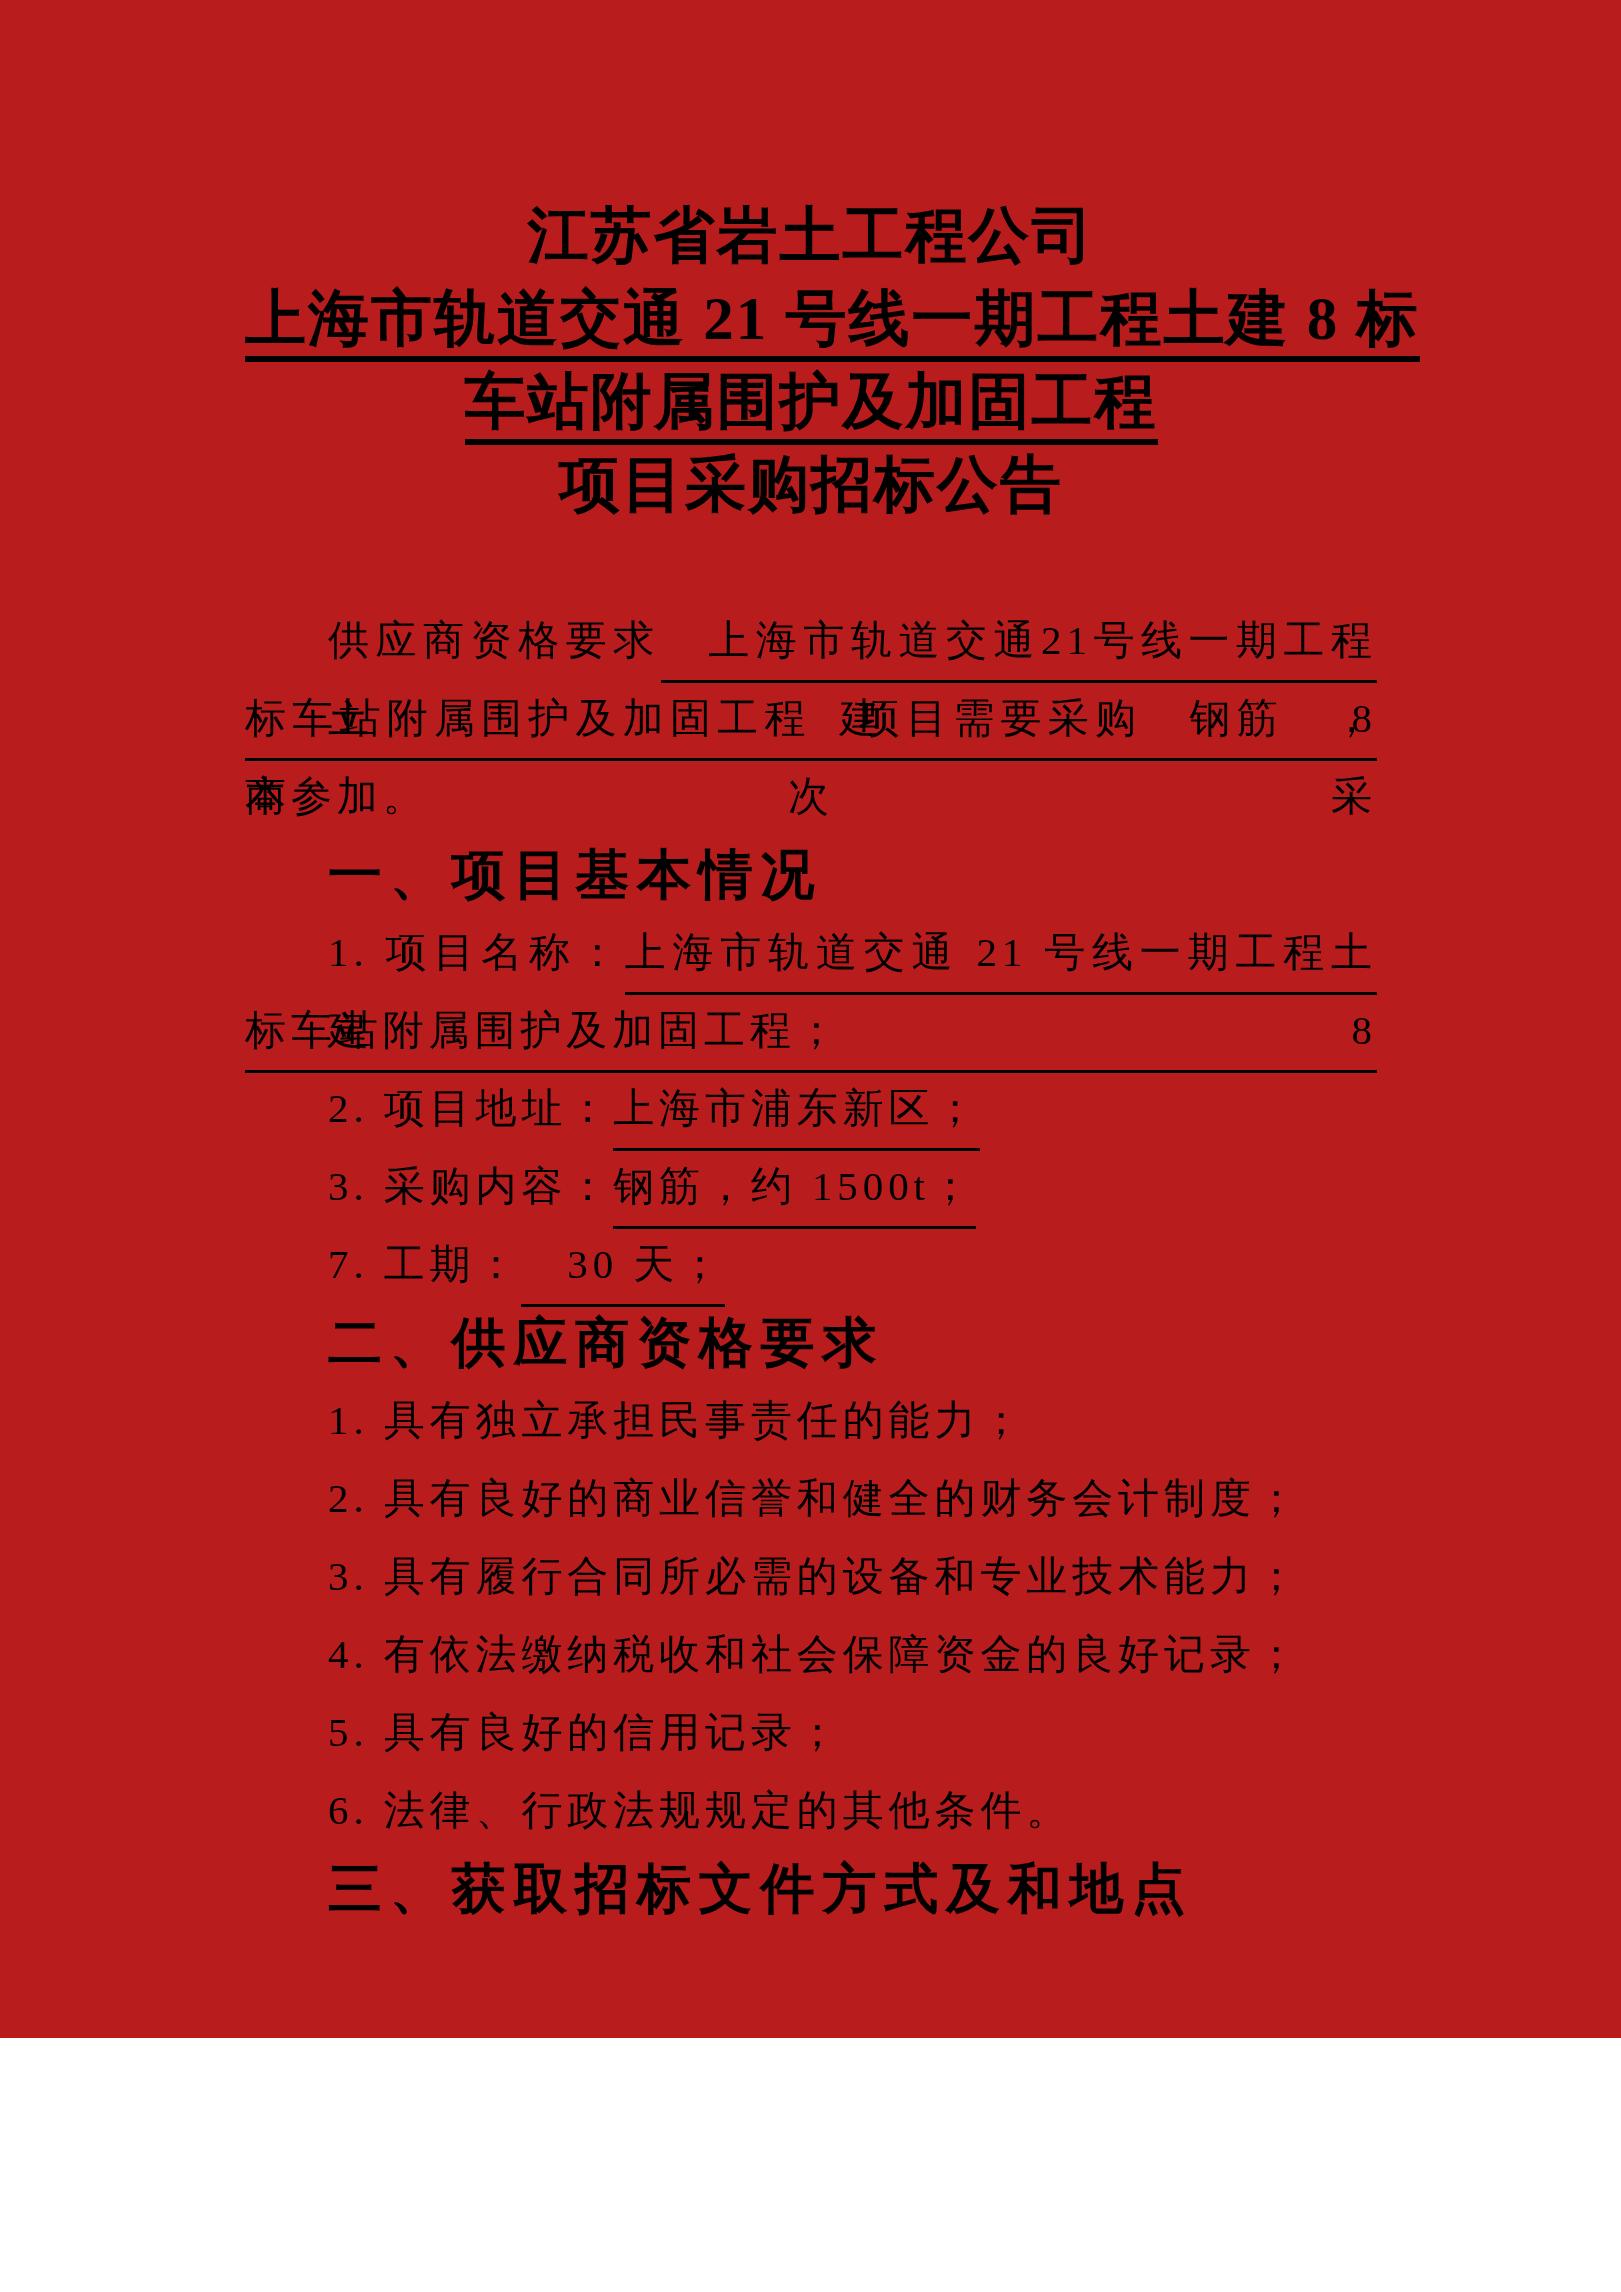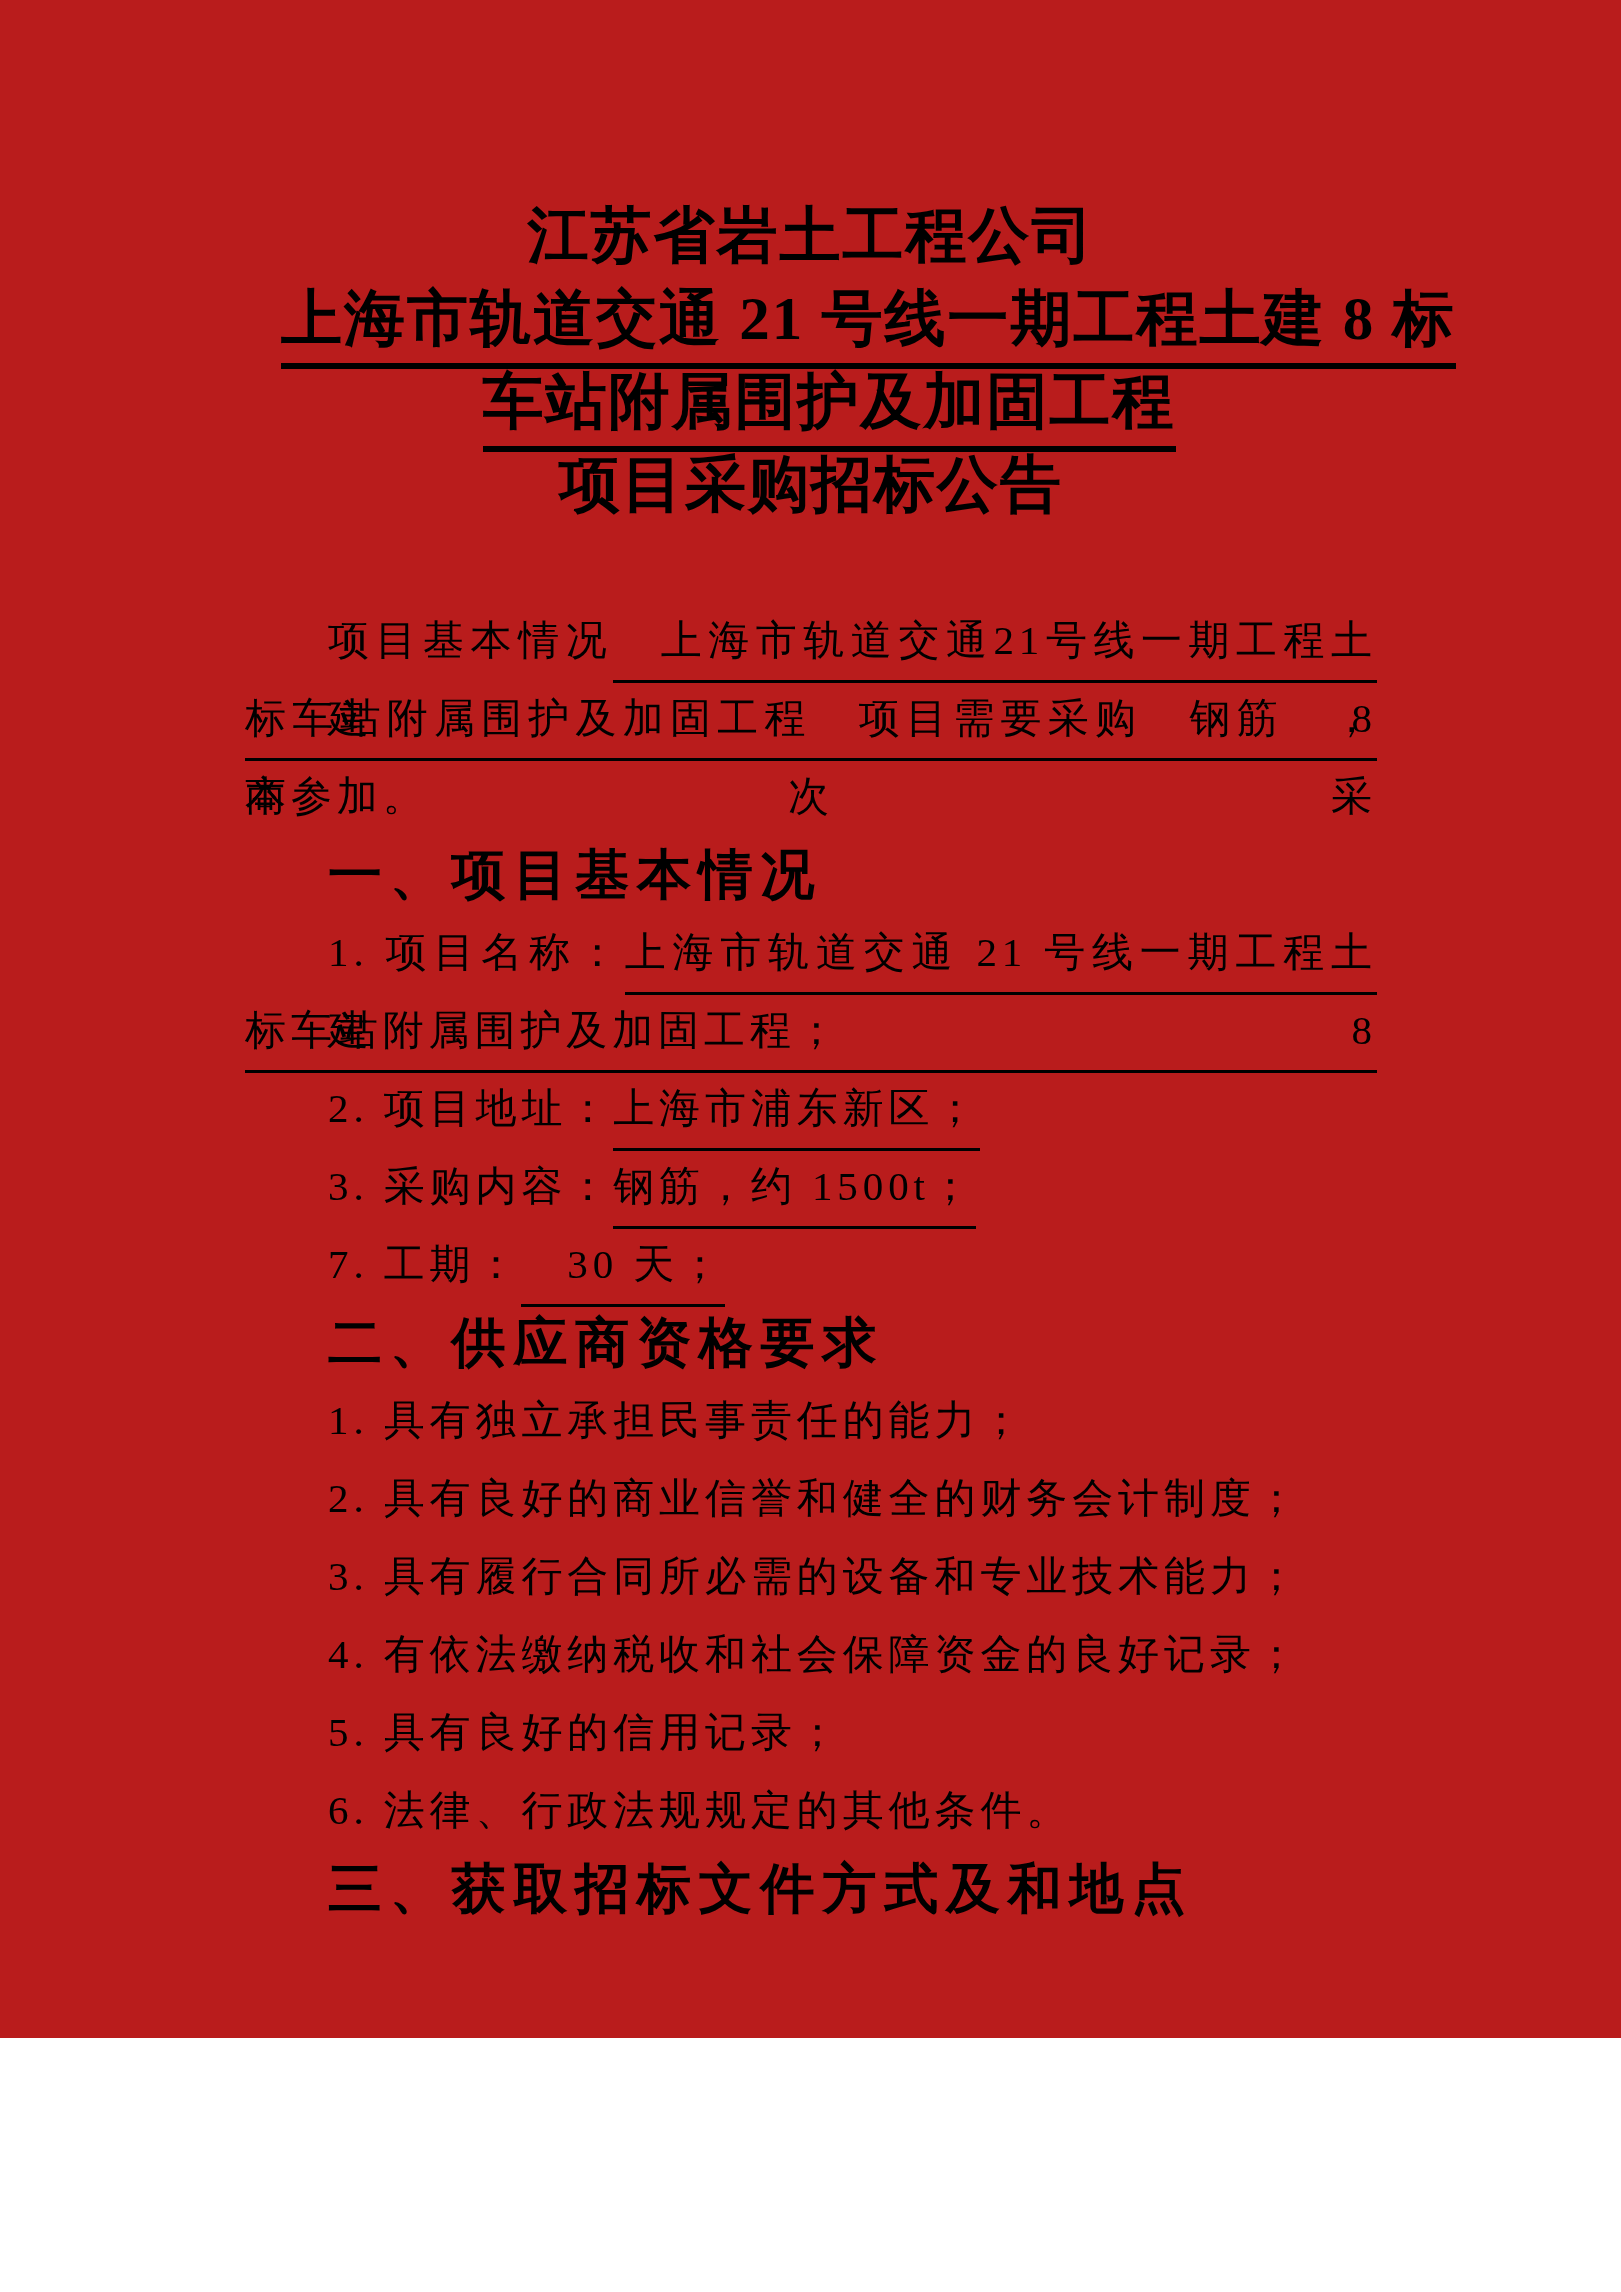--- a/index.html
+++ b/index.html
@@ -27,22 +27,21 @@
   .title-line {
     height: 83px;
     line-height: 83px;
     font-size: 61px;
     font-weight: bold;
     letter-spacing: 2px;
     white-space: nowrap;
   }
   .title-line .tu {
     border-bottom: 6.9px solid #000;
-    padding-bottom: 11px;
-    margin-left: 36px;
+    padding-bottom: 4px;
   }
   
   .body-block {
     position: absolute;
     left: 245px;
     top: 601px;
     width: 1132px;
   }
   .bline {
     height: 78px;
@@ -101,21 +100,21 @@
       <span class="tu">车站附属围护及加固工程</span>
     </div>
     <div class="title-line">
       <span>项目采购招标公告</span>
     </div>
   </div>
 
   <div class="body-block">
 
     <div class="bline just ind">
-      <span>项目基本情况</span><span class="u">　上海市轨道交通21号线一期工程土建8</span>
+      <span>供应商资格要求</span><span class="u">　上海市轨道交通21号线一期工程土建8</span>
     </div>
     <div class="bline just">
       <span class="u">标车站附属围护及加固工程</span><span>　项目需要采购</span><span class="u">　钢筋　</span><span>，本次采</span>
     </div>
     <div class="bline">
       <span>商参加。</span>
     </div>
 
     <div class="heading">
       <span>一、项目基本情况</span>

